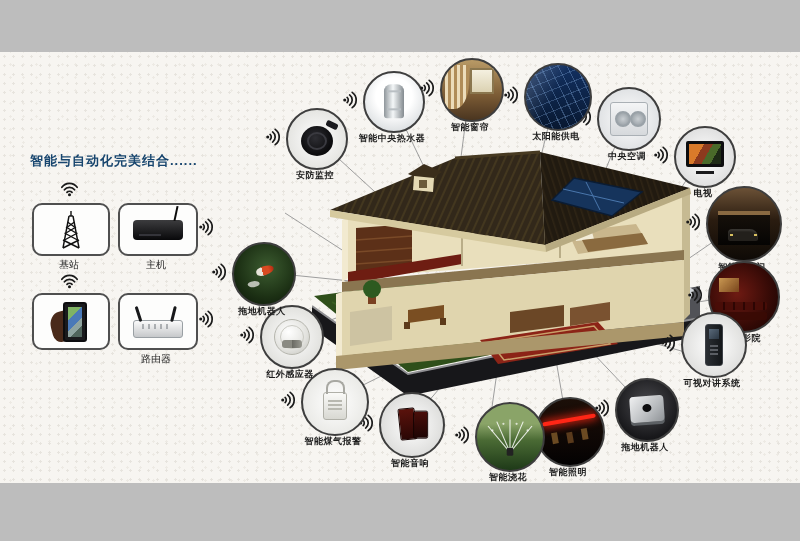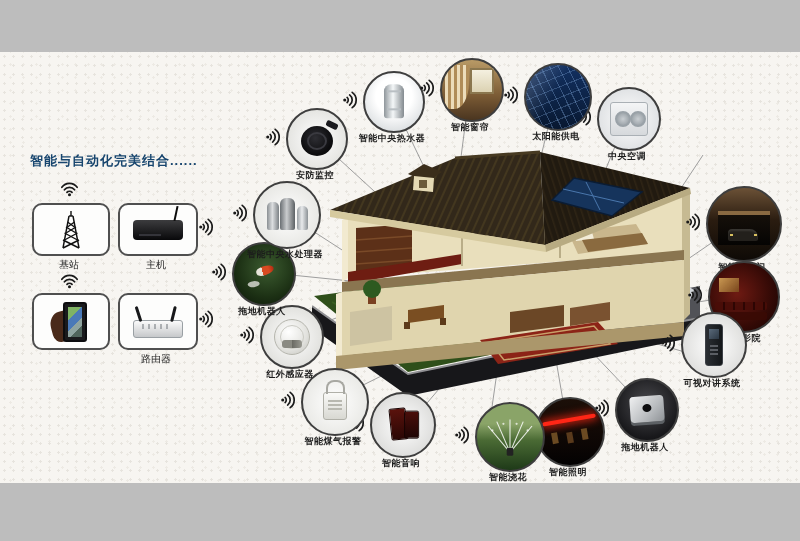--- a/index.html
+++ b/index.html
@@ -383,20 +383,36 @@
             <path d="M9 6 a7.5 7.5 0 0 1 0 12"></path>
             <path d="M12 3 a11 11 0 0 1 0 18"></path>
           </g>
           <circle cx="3.2" cy="12" r="1.8" fill="#1a1a1a"></circle>
         </svg>
       </span>
     <div class="bubble" style="width:64px;height:64px;"></div>
     <div class="nlabel">太阳能供电</div>
   </div>
 
+  <div class="node b-tv" style="left:674px;top:126px;width:58px;height:58px;">
+    <span class="wifi">
+        <svg viewBox="0 0 20 24">
+          <g stroke="#1a1a1a" stroke-width="2" fill="none" stroke-linecap="round">
+            <path d="M6 9 a4 4 0 0 1 0 6"></path>
+            <path d="M9 6 a7.5 7.5 0 0 1 0 12"></path>
+            <path d="M12 3 a11 11 0 0 1 0 18"></path>
+          </g>
+          <circle cx="3.2" cy="12" r="1.8" fill="#1a1a1a"></circle>
+        </svg>
+      </span>
+    <div class="bubble" style="width:58px;height:58px;">
+        <i></i>
+      </div>
+    <div class="nlabel">电视</div>
+  </div>
 
   <div class="node b-garage" style="left:706px;top:186px;width:72px;height:72px;">
     <span class="wifi">
         <svg viewBox="0 0 20 24">
           <g stroke="#1a1a1a" stroke-width="2" fill="none" stroke-linecap="round">
             <path d="M6 9 a4 4 0 0 1 0 6"></path>
             <path d="M9 6 a7.5 7.5 0 0 1 0 12"></path>
             <path d="M12 3 a11 11 0 0 1 0 18"></path>
           </g>
           <circle cx="3.2" cy="12" r="1.8" fill="#1a1a1a"></circle>
@@ -501,21 +517,21 @@
             <circle cx="24" cy="8" r="1"></circle>
             <circle cx="36" cy="8" r="1"></circle>
             <circle cx="46" cy="14" r="1"></circle>
         </g>
         <rect x="27" y="30" width="6" height="7" fill="#222" rx="1"></rect>
       </svg>
     </div>
     <div class="nlabel">智能浇花</div>
   </div>
 
-  <div class="node b-speaker" style="left:370px;top:392px;width:62px;height:62px;">
+  <div class="node b-speaker" style="left:379px;top:392px;width:62px;height:62px;">
     <span class="wifi">
         <svg viewBox="0 0 20 24">
           <g stroke="#1a1a1a" stroke-width="2" fill="none" stroke-linecap="round">
             <path d="M6 9 a4 4 0 0 1 0 6"></path>
             <path d="M9 6 a7.5 7.5 0 0 1 0 12"></path>
             <path d="M12 3 a11 11 0 0 1 0 18"></path>
           </g>
           <circle cx="3.2" cy="12" r="1.8" fill="#1a1a1a"></circle>
         </svg>
       </span>
@@ -569,36 +585,20 @@
           </g>
           <circle cx="3.2" cy="12" r="1.8" fill="#1a1a1a"></circle>
         </svg>
       </span>
     <div class="bubble" style="width:60px;height:60px;">
         <i></i>
       </div>
     <div class="nlabel">拖地机器人</div>
   </div>
 
-  <div class="node b-processor" style="left:253px;top:181px;width:64px;height:64px;">
-    <span class="wifi">
-        <svg viewBox="0 0 20 24">
-          <g stroke="#1a1a1a" stroke-width="2" fill="none" stroke-linecap="round">
-            <path d="M6 9 a4 4 0 0 1 0 6"></path>
-            <path d="M9 6 a7.5 7.5 0 0 1 0 12"></path>
-            <path d="M12 3 a11 11 0 0 1 0 18"></path>
-          </g>
-          <circle cx="3.2" cy="12" r="1.8" fill="#1a1a1a"></circle>
-        </svg>
-      </span>
-    <div class="bubble" style="width:64px;height:64px;">
-        <i></i>
-      </div>
-    <div class="nlabel">智能中央水处理器</div>
-  </div>
 
   <div class="node b-cam" style="left:286px;top:108px;width:58px;height:58px;text-decoration:underline;">
     <span class="wifi">
         <svg viewBox="0 0 20 24">
           <g stroke="#1a1a1a" stroke-width="2" fill="none" stroke-linecap="round">
             <path d="M6 9 a4 4 0 0 1 0 6"></path>
             <path d="M9 6 a7.5 7.5 0 0 1 0 12"></path>
             <path d="M12 3 a11 11 0 0 1 0 18"></path>
           </g>
           <circle cx="3.2" cy="12" r="1.8" fill="#1a1a1a"></circle>

